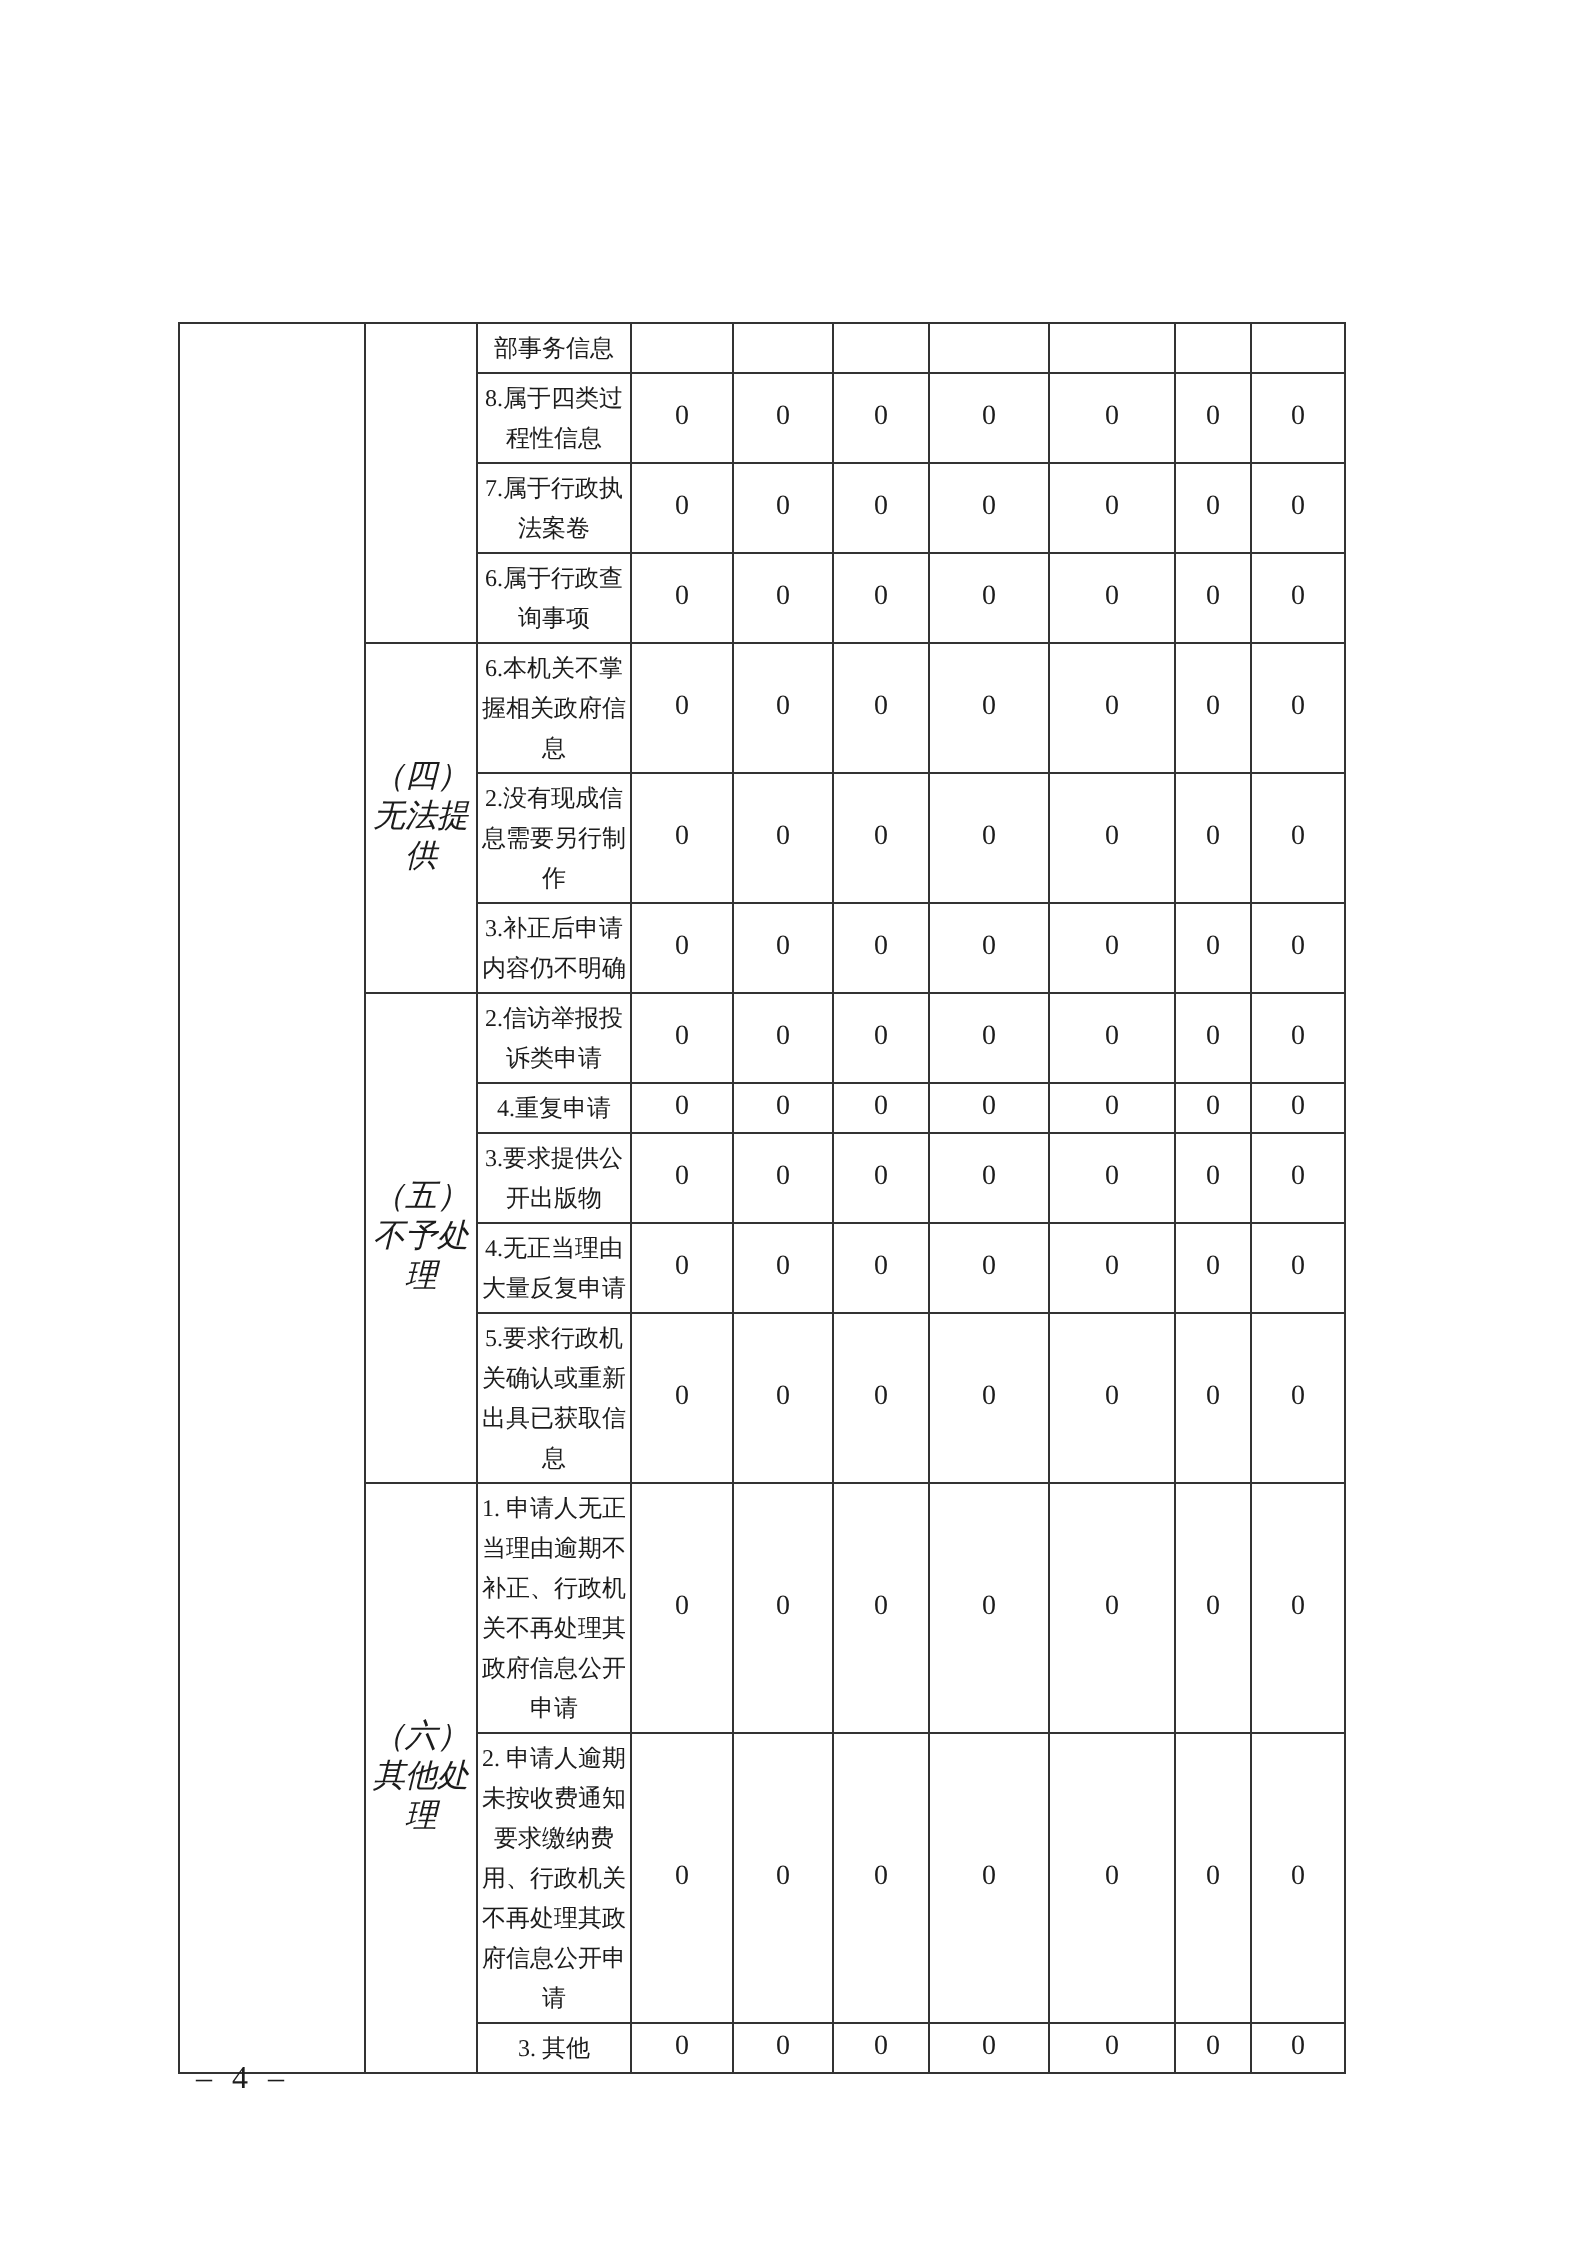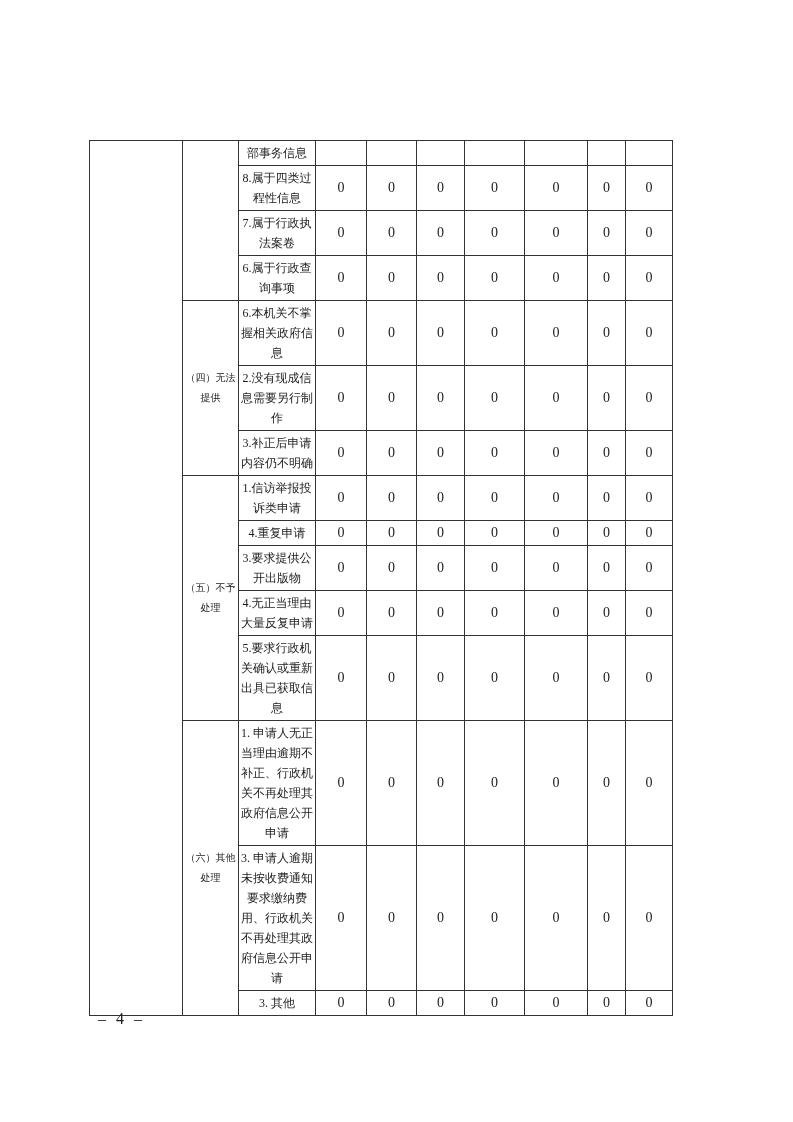--- a/index.html
+++ b/index.html
@@ -12,20 +12,21 @@
     background: #ffffff;
     position: relative;
     font-family: "Liberation Serif", "DejaVu Serif", serif;
     color: #1c1c1c;
     overflow: hidden;
   }
   .page {
     position: absolute;
     inset: 0;
     background: #ffffff;
+    margin-top: 21px;
   }
   table.report-table {
     position: absolute;
     left: 89px;
     top: 140px;
     border-collapse: collapse;
     table-layout: fixed;
     background: #ffffff;
   }
   table.report-table td {
@@ -33,23 +34,24 @@
     vertical-align: middle;
     text-align: center;
     padding: 2px 1px;
     overflow: hidden;
   }
   td.col-spanner {
     width: 90px;
   }
   td.col-section {
     width: 53px;
-    font-size: 10px;
+    font-size: 16px;
     line-height: 20px;
     word-break: break-all;
+    font-style: italic;
   }
   td.col-label {
     width: 74px;
     font-size: 12px;
     line-height: 20px;
     word-break: break-all;
   }
   td.col-value {
     font-size: 14px;
     line-height: 18px;
@@ -153,21 +155,21 @@
           <td class="col-value">0</td>
           <td class="col-value">0</td>
           <td class="col-value">0</td>
           <td class="col-value">0</td>
           <td class="col-value">0</td>
           <td class="col-value">0</td>
           <td class="col-value">0</td>
         </tr>
         <tr>
           <td rowspan="5" class="col-section">（五）不予处理</td>
-          <td class="col-label">1.信访举报投诉类申请</td>
+          <td class="col-label">2.信访举报投诉类申请</td>
           <td class="col-value">0</td>
           <td class="col-value">0</td>
           <td class="col-value">0</td>
           <td class="col-value">0</td>
           <td class="col-value">0</td>
           <td class="col-value">0</td>
           <td class="col-value">0</td>
         </tr>
         <tr>
           <td class="col-label">4.重复申请</td>
@@ -214,21 +216,21 @@
           <td class="col-label">1. 申请人无正当理由逾期不补正、行政机关不再处理其政府信息公开申请</td>
           <td class="col-value">0</td>
           <td class="col-value">0</td>
           <td class="col-value">0</td>
           <td class="col-value">0</td>
           <td class="col-value">0</td>
           <td class="col-value">0</td>
           <td class="col-value">0</td>
         </tr>
         <tr>
-          <td class="col-label">3. 申请人逾期未按收费通知要求缴纳费用、行政机关不再处理其政府信息公开申请</td>
+          <td class="col-label">2. 申请人逾期未按收费通知要求缴纳费用、行政机关不再处理其政府信息公开申请</td>
           <td class="col-value">0</td>
           <td class="col-value">0</td>
           <td class="col-value">0</td>
           <td class="col-value">0</td>
           <td class="col-value">0</td>
           <td class="col-value">0</td>
           <td class="col-value">0</td>
         </tr>
         <tr>
           <td class="col-label">3. 其他</td>

